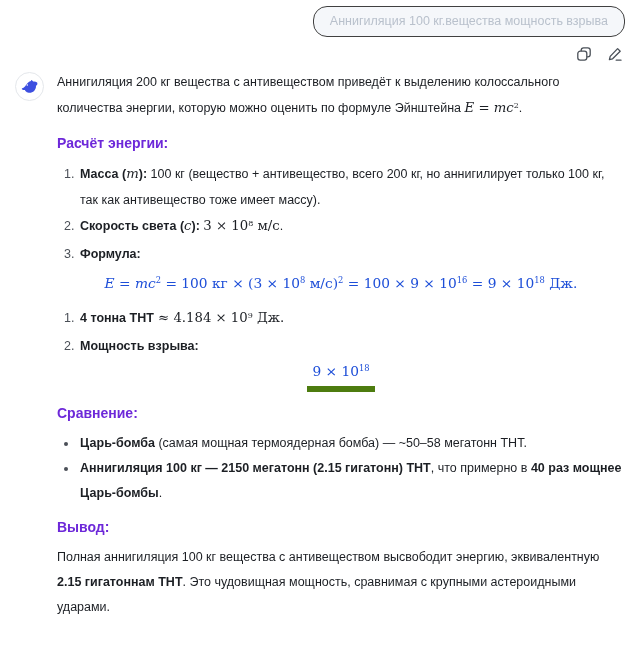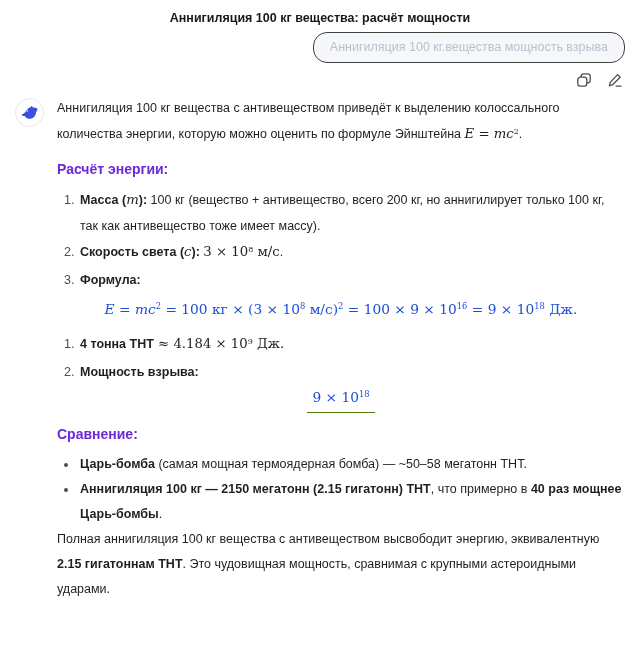--- a/index.html
+++ b/index.html
@@ -82,30 +82,29 @@
     font-size: 13px;
     margin: 4px 0 8px;
     line-height: 24px;
     color: #1d4ed8;
   }
   .frac-row {
     display: flex; justify-content: center; align-items: center;
     margin: 2px 0 6px;
   }
   .frac { display: inline-block; text-align: center; vertical-align: middle; }
-  .num { display: block; padding: 0 5px 3px; border-bottom: 1px solid #4d7c0f; line-height: 20px; }
+  .num { display: block; padding: 0 5px 3px; border-bottom: 6px solid #4d7c0f; line-height: 20px; }
   .den { display: block; padding: 3px 5px 0; line-height: 20px; }
   .frac-rest { margin-left: 3px; }
 </style>
 </head>
 <body>
 
 <div class="page">
 
-  <div class="title">Аннигиляция 100 кг вещества: расчёт мощности</div>
 
   <div class="user-row">
     <div class="bubble">Аннигиляция 100 кг.вещества мощность взрыва</div>
   </div>
 
   <div class="actions">
     <button class="icon-btn" title="">
       <svg width="16" height="16" viewBox="0 0 16 16" fill="none">
         <rect x="5.2" y="1.8" width="9" height="9" rx="2.4" stroke="#4a5058" stroke-width="1.3" fill="none"></rect>
         <rect x="1.8" y="5.2" width="9" height="9" rx="2.4" stroke="#4a5058" stroke-width="1.3" fill="#ffffff"></rect>
@@ -121,21 +120,21 @@
 
   <div class="assistant">
     <div class="avatar">
       <svg width="19" height="15" viewBox="0 0 24 18">
         <path fill="#3d4fe0" d="M23.2 3.1c-.3-.2-.6 0-.8.2l-.8.8C20.4 3 18.9 2.6 17.4 2.7c-.3 0-.5 0-.8.1-.4-.9-1.1-1.7-2-2.1-.4-.2-.8.1-.7.5l.2 1c-.9 0-1.8.3-2.6.7C9.9 3.8 8.8 5.4 7.8 6.9 7 8.1 6.2 9.4 4.9 10.2c-.7.4-1.5.6-2.2 1-.4.2-.6.8-.2 1.2.9 1 2.4 1.3 3.7 1.1.6 1.6 2 2.8 3.7 3.2 2.8.7 5.9 0 7.9-2 1.7-1.7 2.6-4.1 2.4-6.5.7-.4 1.3-1 1.6-1.7.3-.7.3-1.6-.2-2.2-.1-.1-.2-.2-.4-.2z"></path>
         <circle cx="9.2" cy="7.2" r="1" fill="#ffffff"></circle>
       </svg>
     </div>
 
     <div class="content">
-      <p><span>Аннигиляция 100 кг вещества с антивеществом приведёт к выделению колоссального количества энергии, которую можно оценить по формуле Эйнштейна </span><span class="m i">E</span><span class="m"> = </span><span class="m i">mc</span><span class="m sup">2</span><span>.</span></p>
+      <p><span>Аннигиляция 200 кг вещества с антивеществом приведёт к выделению колоссального количества энергии, которую можно оценить по формуле Эйнштейна </span><span class="m i">E</span><span class="m"> = </span><span class="m i">mc</span><span class="m sup">2</span><span>.</span></p>
 
       <h3>Расчёт энергии:</h3>
       <ol>
         <li><span class="b">Масса (</span><span class="m i">m</span><span class="b">):</span><span> 100 кг (вещество + антивещество, всего 200 кг, но аннигилирует только 100 кг, так как антивещество тоже имеет массу).</span></li>
         <li><span class="b">Скорость света (</span><span class="m i">c</span><span class="b">):</span><span> </span><span class="m">3 × 10</span><span class="m sup">8</span><span class="m"> м/с</span><span>.</span></li>
         <li><span class="b">Формула:</span></li>
       </ol>
 
       <div class="formula"><span class="m i">E</span><span class="m"> = </span><span class="m i">mc</span><span class="m sup">2</span><span class="m"> = 100 кг × (3 × 10</span><span class="m sup">8</span><span class="m"> м/с)</span><span class="m sup">2</span><span class="m"> = 100 × 9 × 10</span><span class="m sup">16</span><span class="m"> = 9 × 10</span><span class="m sup">18</span><span class="m"> Дж.</span></div>
 
@@ -149,17 +148,18 @@
           <span class="num"><span class="m">9 × 10</span><span class="m sup">18</span></span>
         </span>
       </div>
 
       <h3>Сравнение:</h3>
       <ul>
         <li><span class="b">Царь-бомба</span><span> (самая мощная термоядерная бомба) — ~50–58 мегатонн ТНТ.</span></li>
         <li><span class="b">Аннигиляция 100 кг — 2150 мегатонн (2.15 гигатонн) ТНТ</span><span>, что примерно в </span><span class="b">40 раз мощнее Царь-бомбы</span><span>.</span></li>
       </ul>
 
+      <h3>Вывод:</h3>
       <p><span>Полная аннигиляция 100 кг вещества с антивеществом высвободит энергию, эквивалентную </span><span class="b">2.15 гигатоннам ТНТ</span><span>. Это чудовищная мощность, сравнимая с крупными астероидными ударами.</span></p>
     </div>
   </div>
 
 </div>
 
 </body></html>

